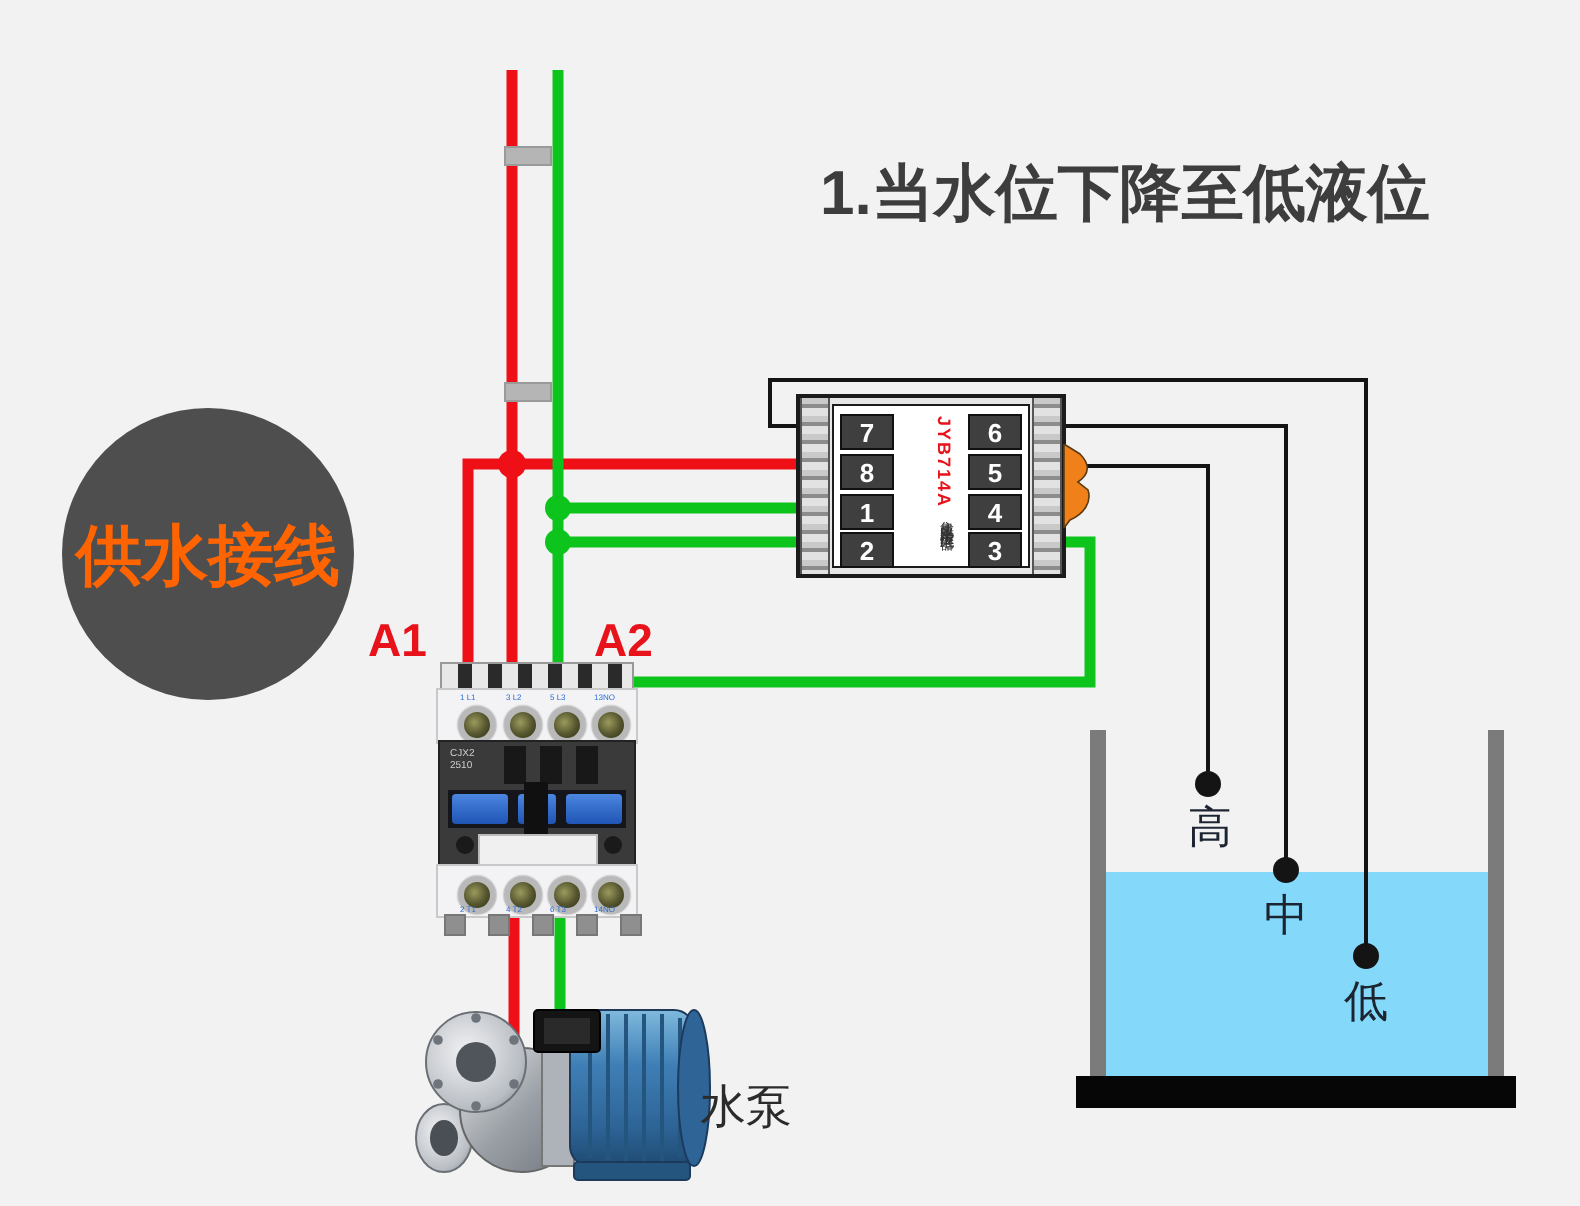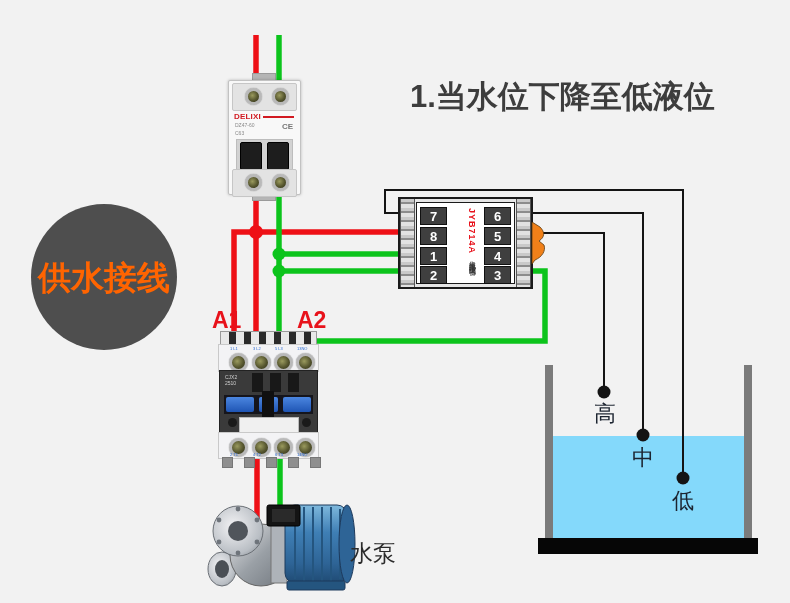--- a/index.html
+++ b/index.html
@@ -74,21 +74,21 @@
   .ctr-slot{position:absolute;top:2px;width:11px;height:19px;background:#181818;}
   #ctr-slider{position:absolute;left:4px;top:24px;right:4px;height:19px;background:#15151c;display:flex;align-items:center;gap:5px;padding:0 2px;box-sizing:border-box;}
   .blue-block{height:15px;background:linear-gradient(180deg,#4b86e0,#1f55b4);border-radius:2px;}
   #ctr-knob{position:absolute;left:42px;top:20px;width:12px;height:27px;background:#101010;}
   #ctr-plate{position:absolute;left:19px;top:46px;width:58px;height:14px;background:#f0f0f0;border:1px solid #bbb;}
   .ctr-dot{position:absolute;width:9px;height:9px;border-radius:50%;background:#1a1a1a;top:47px;}
   .ctr-foot{position:absolute;top:127px;width:9px;height:9px;background:#8f8f8f;border:1px solid #777;}
 
   
   .coil-label{font-size:23px;font-weight:bold;color:var(--c-label_red);line-height:1;}
-  #label-a1{left:212px;top:309px;}
+  #label-a1{left:184px;top:309px;}
   #label-a2{left:297px;top:309px;}
 
   
   .tank-wall{width:8px;top:365px;height:175px;background:#7b7b7b;}
   #tank-wall-left{left:545px;}
   #tank-wall-right{left:744px;}
   #tank-water{left:553px;top:436px;width:191px;height:102px;background:var(--c-water);}
   #tank-base{left:538px;top:538px;width:220px;height:16px;background:#060606;}
   .probe-label{font-size:22px;color:#1c2430;line-height:1;}
   #probe-label-high{left:594px;top:403px;}
@@ -136,45 +136,20 @@
   </svg>
 
   <div class="abs z3" id="main-title">1.当水位下降至低液位</div>
 
   <div class="abs z3" id="badge">
     <div class="l1">供水接线</div>
   </div>
 
   <div class="abs z2 brk-tab" id="brk-tab-top"></div>
   <div class="abs z2 brk-tab" id="brk-tab-bot"></div>
-  <div class="abs z2" id="breaker">
-    <div class="abs brk-term" id="brk-term-top">
-      <div class="abs screw brk-screw" id="brk-screw1"></div>
-      <div class="abs screw brk-screw" id="brk-screw2"></div>
-    </div>
-    <div class="abs" id="brk-brand-row">
-      <span id="brk-brand">DELIXI</span>
-      <span id="brk-brand-line"></span>
-    </div>
-    <div class="abs" id="brk-small">
-      <span class="brk-tiny">
-        <span>DZ47-60</span><br>
-        <span>C63</span>
-      </span>
-      <span id="brk-ce">CE</span>
-    </div>
-    <div class="abs" id="brk-recess">
-      <div class="brk-toggle"></div>
-      <div class="brk-toggle"></div>
-    </div>
-    <div class="abs brk-term" id="brk-term-bot">
-      <div class="abs screw brk-screw" id="brk-screw1"></div>
-      <div class="abs screw brk-screw" id="brk-screw2"></div>
-    </div>
-  </div>
 
   <div class="abs z2" id="relay">
     <div class="rail" id="rail-left"></div>
     <div class="rail" id="rail-right"></div>
     <div id="relay-panel">
       <div class="tbox col-l row0">7</div>
       <div class="tbox col-l row1">8</div>
       <div class="tbox col-l row2">1</div>
       <div class="tbox col-l row3">2</div>
       <div class="tbox col-r row0">6</div>

